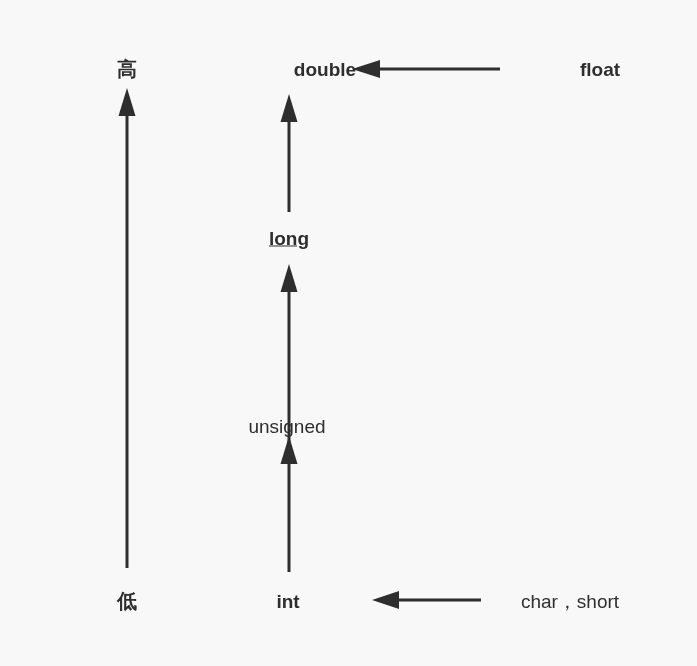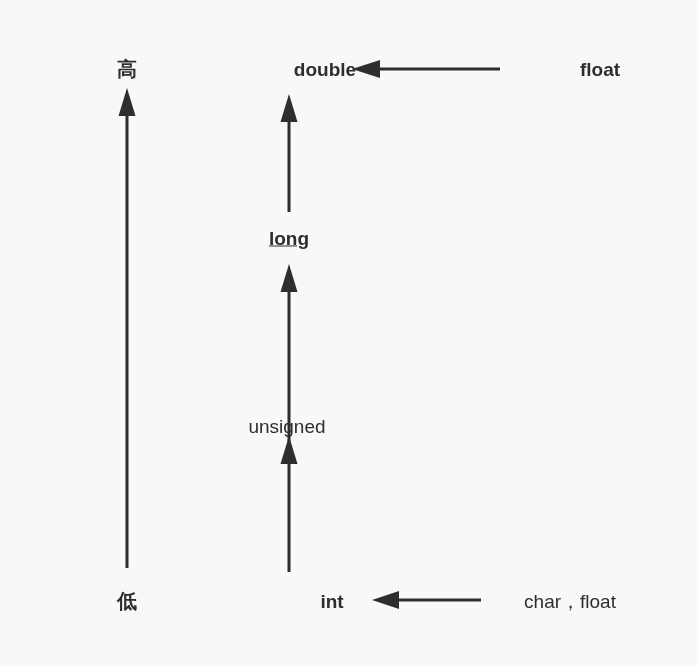--- a/index.html
+++ b/index.html
@@ -81,18 +81,18 @@
       <polygon points="372,600 399,591 399,609" fill="#2e2e2e"></polygon>
     </g>
   </svg>
 
   <div class="label cjk" style="left:127px; top:69px;">高</div>
   <div class="label cjk" style="left:127px; top:601px;">低</div>
 
   <div class="label bold" style="left:289px; top:69px;margin-left:36px;">double</div>
   <div class="label bold" style="left:289px; top:238px;text-decoration:underline;">long</div>
   <div class="label" style="left:287px; top:426px;">unsigned</div>
-  <div class="label bold" style="left:288px; top:601px;margin-left:44px;">int</div>
+  <div class="label bold" style="left:288px; top:601px;">int</div>
 
   <div class="label bold" style="left:591px; top:69px;margin-left:9px;">float</div>
-  <div class="label" style="left:570px; top:601px;">char，float</div>
+  <div class="label" style="left:570px; top:601px;">char，short</div>
 
 </div>
 
 </body></html>

